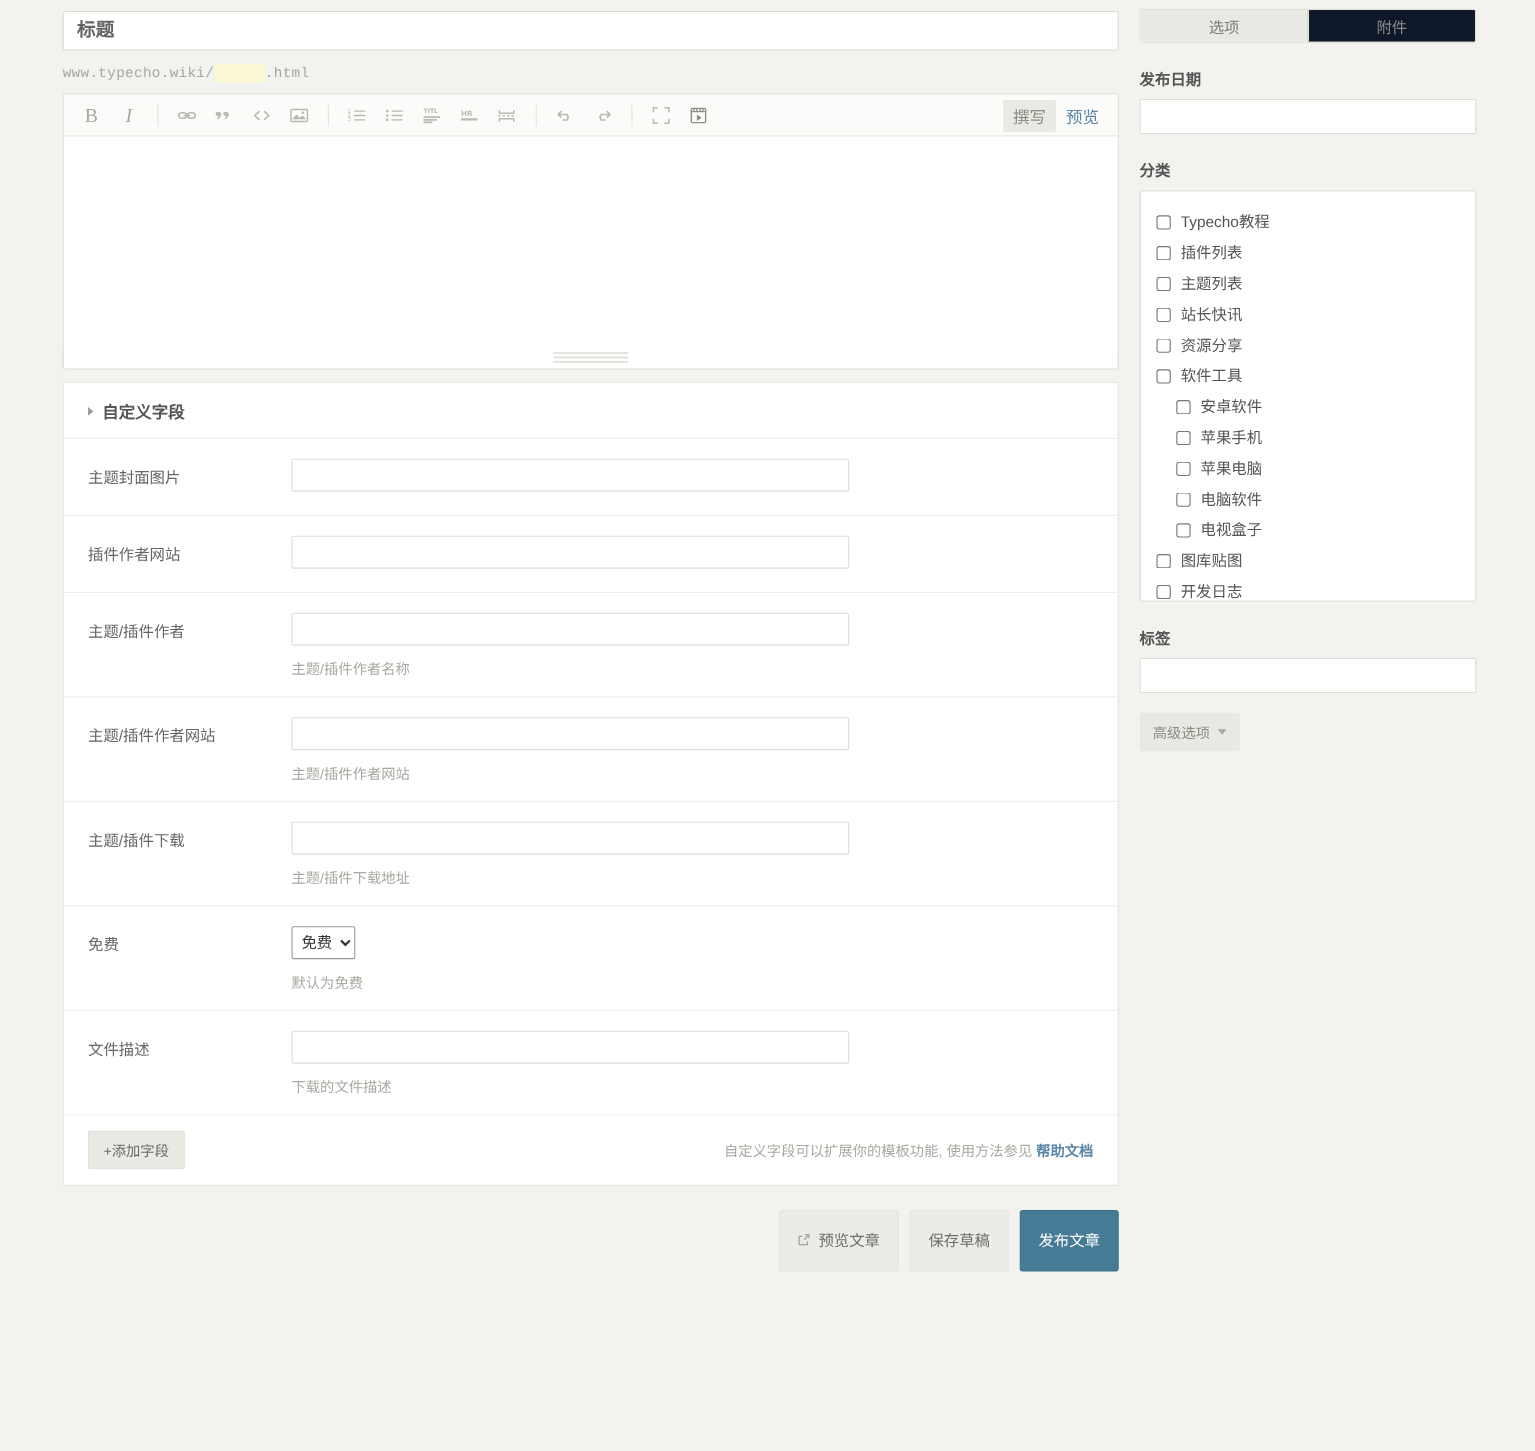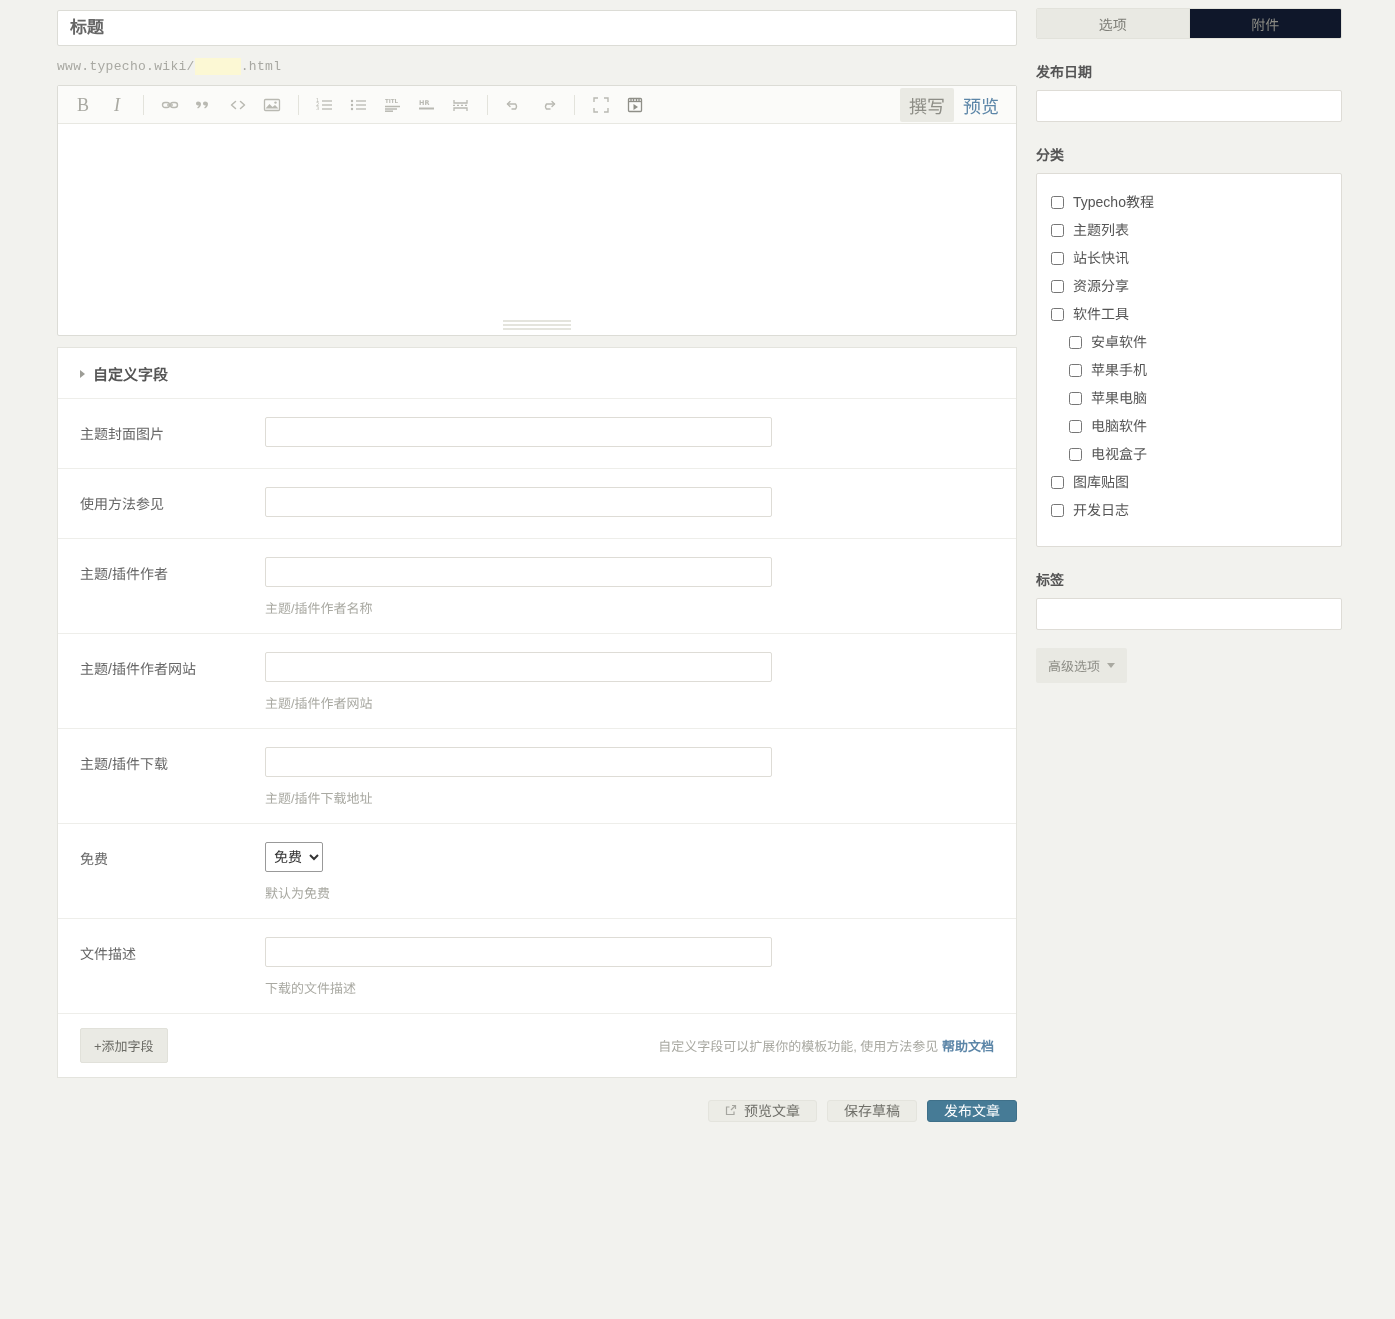--- a/index.html
+++ b/index.html
@@ -84,21 +84,21 @@
   .tb-sep {
     width: 1px; height: 20px;
     background: #e3e3dc;
     margin: 0 9px;
   }
   .tb-right {
     position: absolute; right: 8px; top: 0;
     height: 38px; display: flex; align-items: center;
   }
   .tb-tab {
-    font-size: 18px;
+    font-size: 15px;
     padding: 4px 9px;
     color: #9a9a94;
     cursor: pointer;
     border-radius: 2px;
   }
   .tb-tab.active { background: #eaeae4; color: #8d8d86; }
   .tb-tab.link { color: #5c86a8; }
 
   .editor-area {
     width: 100%;
@@ -218,21 +218,21 @@
     width: 960px;
     margin-top: 22px;
     display: flex;
     justify-content: flex-end;
     gap: 10px;
     padding-bottom: 30px;
   }
   .btn {
     border-radius: 3px;
     font-size: 14px;
-    padding: 3px 16px;
+    padding: 20px 16px;
     cursor: pointer;
     border: 1px solid transparent;
     font-family: "Liberation Sans", sans-serif;
     line-height: 1;
   }
   .btn-secondary {
     background: #ececE6;
     border-color: #e4e4dd;
     color: #6f6f69;
   }
@@ -494,21 +494,21 @@
       </div>
 
       <div class="field-row">
         <div class="field-label">主题封面图片</div>
         <div class="field-ctrl">
           <input class="field-input" type="text" style="">
         </div>
       </div>
 
       <div class="field-row">
-        <div class="field-label">使用方法参见</div>
+        <div class="field-label">插件作者网站</div>
         <div class="field-ctrl">
           <input class="field-input" type="text" style="">
         </div>
       </div>
 
       <div class="field-row">
         <div class="field-label">主题/插件作者</div>
         <div class="field-ctrl">
           <input class="field-input" type="text" style="">
           <div class="field-desc">主题/插件作者名称</div>
@@ -587,20 +587,24 @@
     <input class="side-input" type="text" style="">
 
     <div class="side-head">分类</div>
     <div class="cat-box">
       <label class="cat-item">
         <input type="checkbox" style="">
         <span>Typecho教程</span>
       </label>
       <label class="cat-item">
         <input type="checkbox" style="">
+        <span>插件列表</span>
+      </label>
+      <label class="cat-item">
+        <input type="checkbox" style="">
         <span>主题列表</span>
       </label>
       <label class="cat-item">
         <input type="checkbox" style="">
         <span>站长快讯</span>
       </label>
       <label class="cat-item">
         <input type="checkbox" style="">
         <span>资源分享</span>
       </label>

